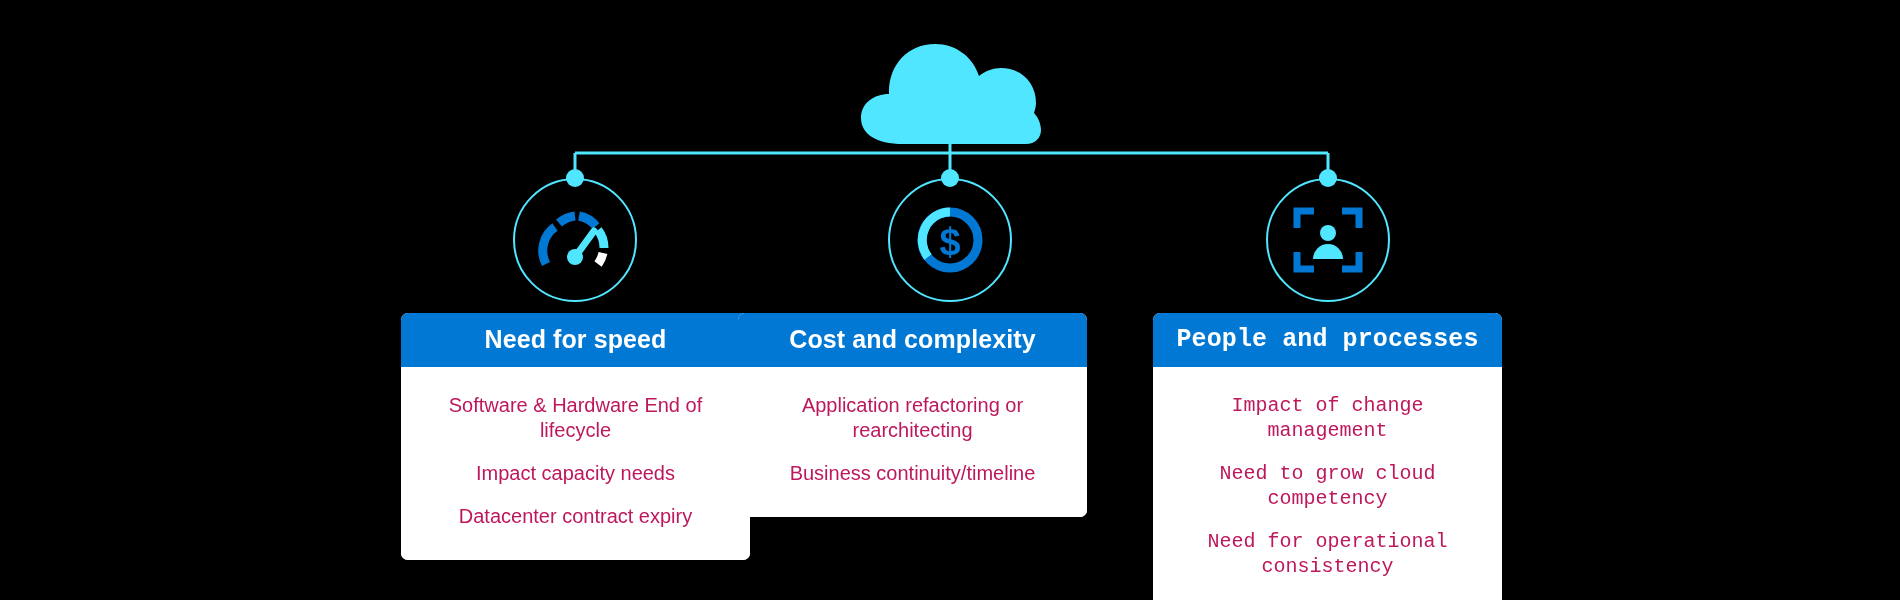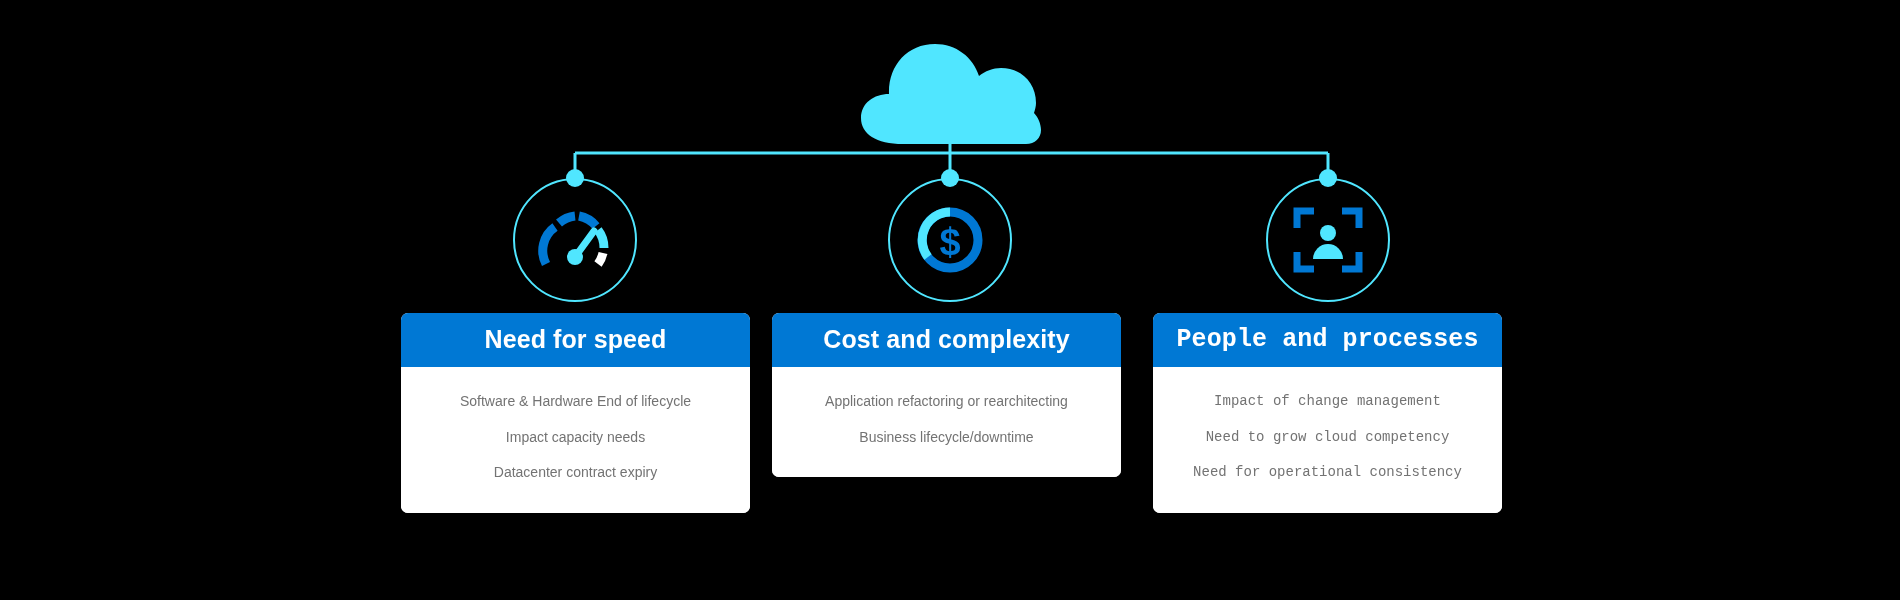--- a/index.html
+++ b/index.html
@@ -86,39 +86,39 @@
   
   .card {
     position: absolute;
     top: 313px;
     width: 349px;
     border-radius: 7px;
     overflow: hidden;
     background: #ffffff;
   }
   .card-1 { left: 401px; }
-  .card-2 { left: 772px; }
+  .card-2 { left: 738px; }
   .card-3 { left: 1153px; font-family: Liberation Mono, monospace; }
 
   .card-header {
     background: #0078D4;
     color: #ffffff;
     font-size: 25px;
     font-weight: bold;
     text-align: center;
     padding: 12px 8px 13px 8px;
     letter-spacing: 0.1px;
   }
   .card-body {
     background: #ffffff;
     padding: 17px 14px 22px 14px;
   }
   .card-item {
-    color: #737373;
-    font-size: 14px;
+    color: #be185d;
+    font-size: 20px;
     text-align: center;
     line-height: 1.25;
     padding: 9px 2px;
   }
 </style>
 </head>
 <body>
 
 <div id="stage">
 
@@ -212,21 +212,21 @@
       <div class="card-item">Software &amp; Hardware End of lifecycle</div>
       <div class="card-item">Impact capacity needs</div>
       <div class="card-item">Datacenter contract expiry</div>
     </div>
   </div>
 
   <div class="card card-2">
     <div class="card-header">Cost and complexity</div>
     <div class="card-body">
       <div class="card-item">Application refactoring or rearchitecting</div>
-      <div class="card-item">Business lifecycle/downtime</div>
+      <div class="card-item">Business continuity/timeline</div>
     </div>
   </div>
 
   <div class="card card-3">
     <div class="card-header">People and processes</div>
     <div class="card-body">
       <div class="card-item">Impact of change management</div>
       <div class="card-item">Need to grow cloud competency</div>
       <div class="card-item">Need for operational consistency</div>
     </div>

